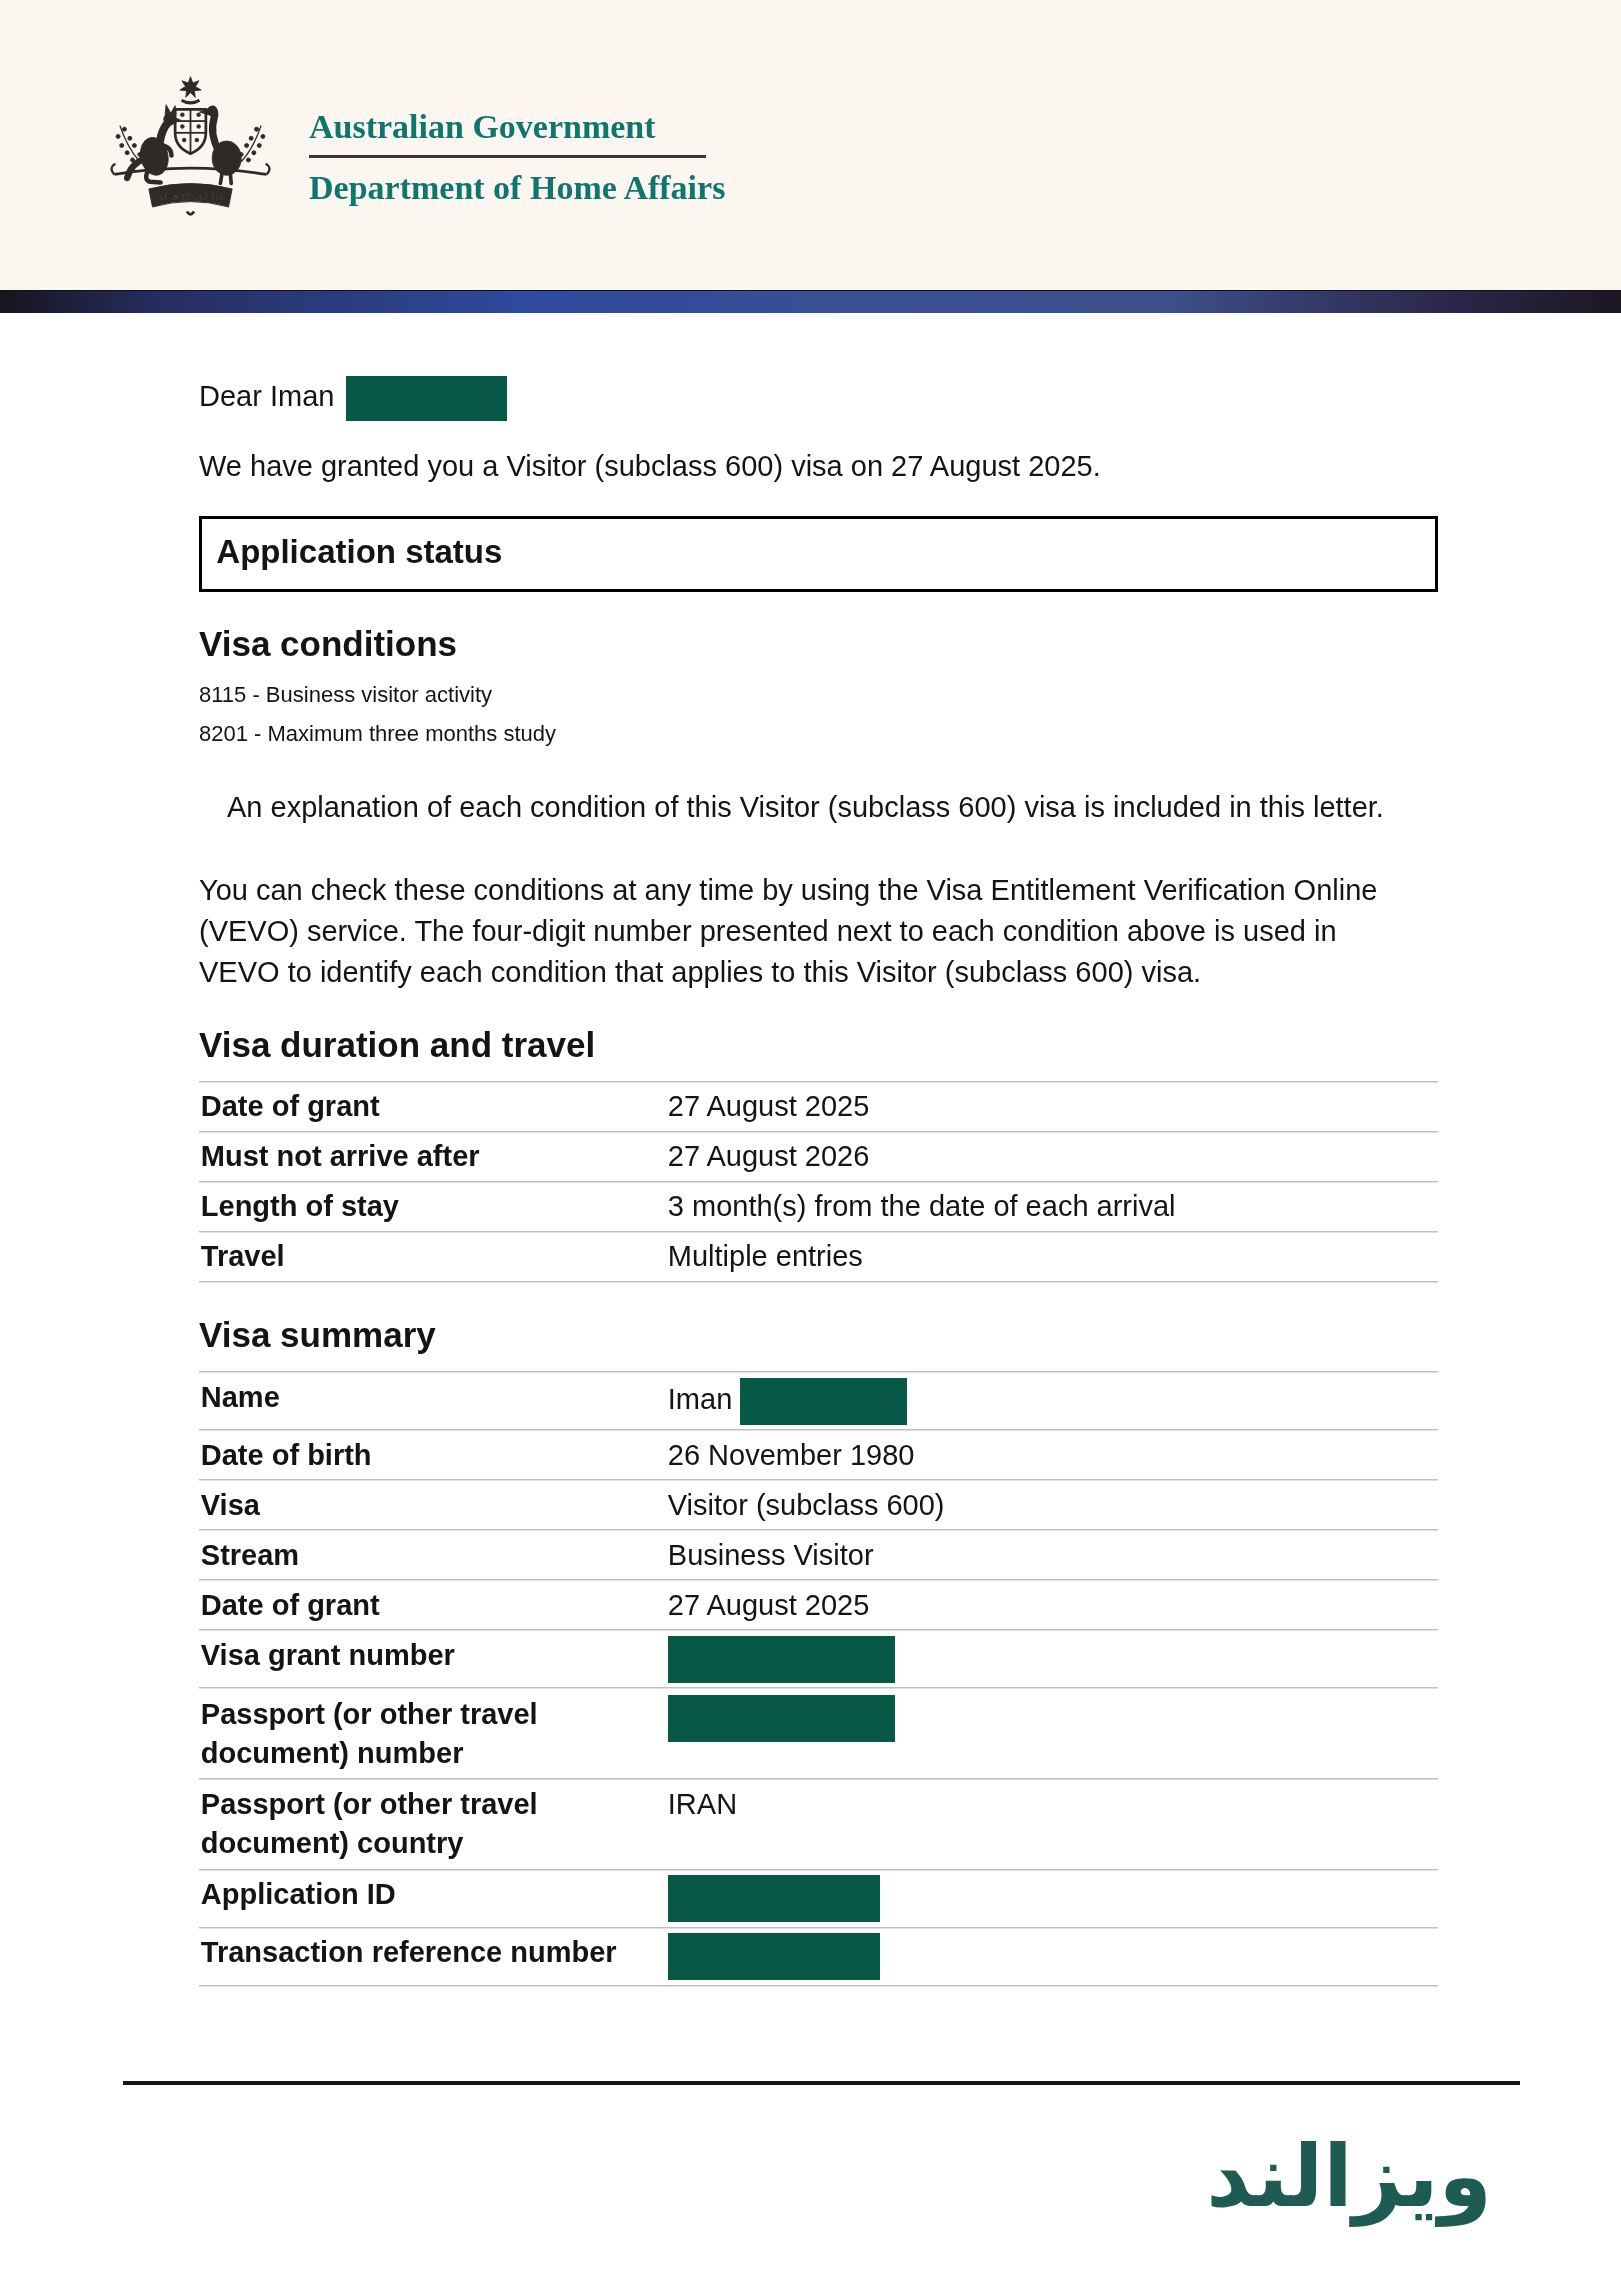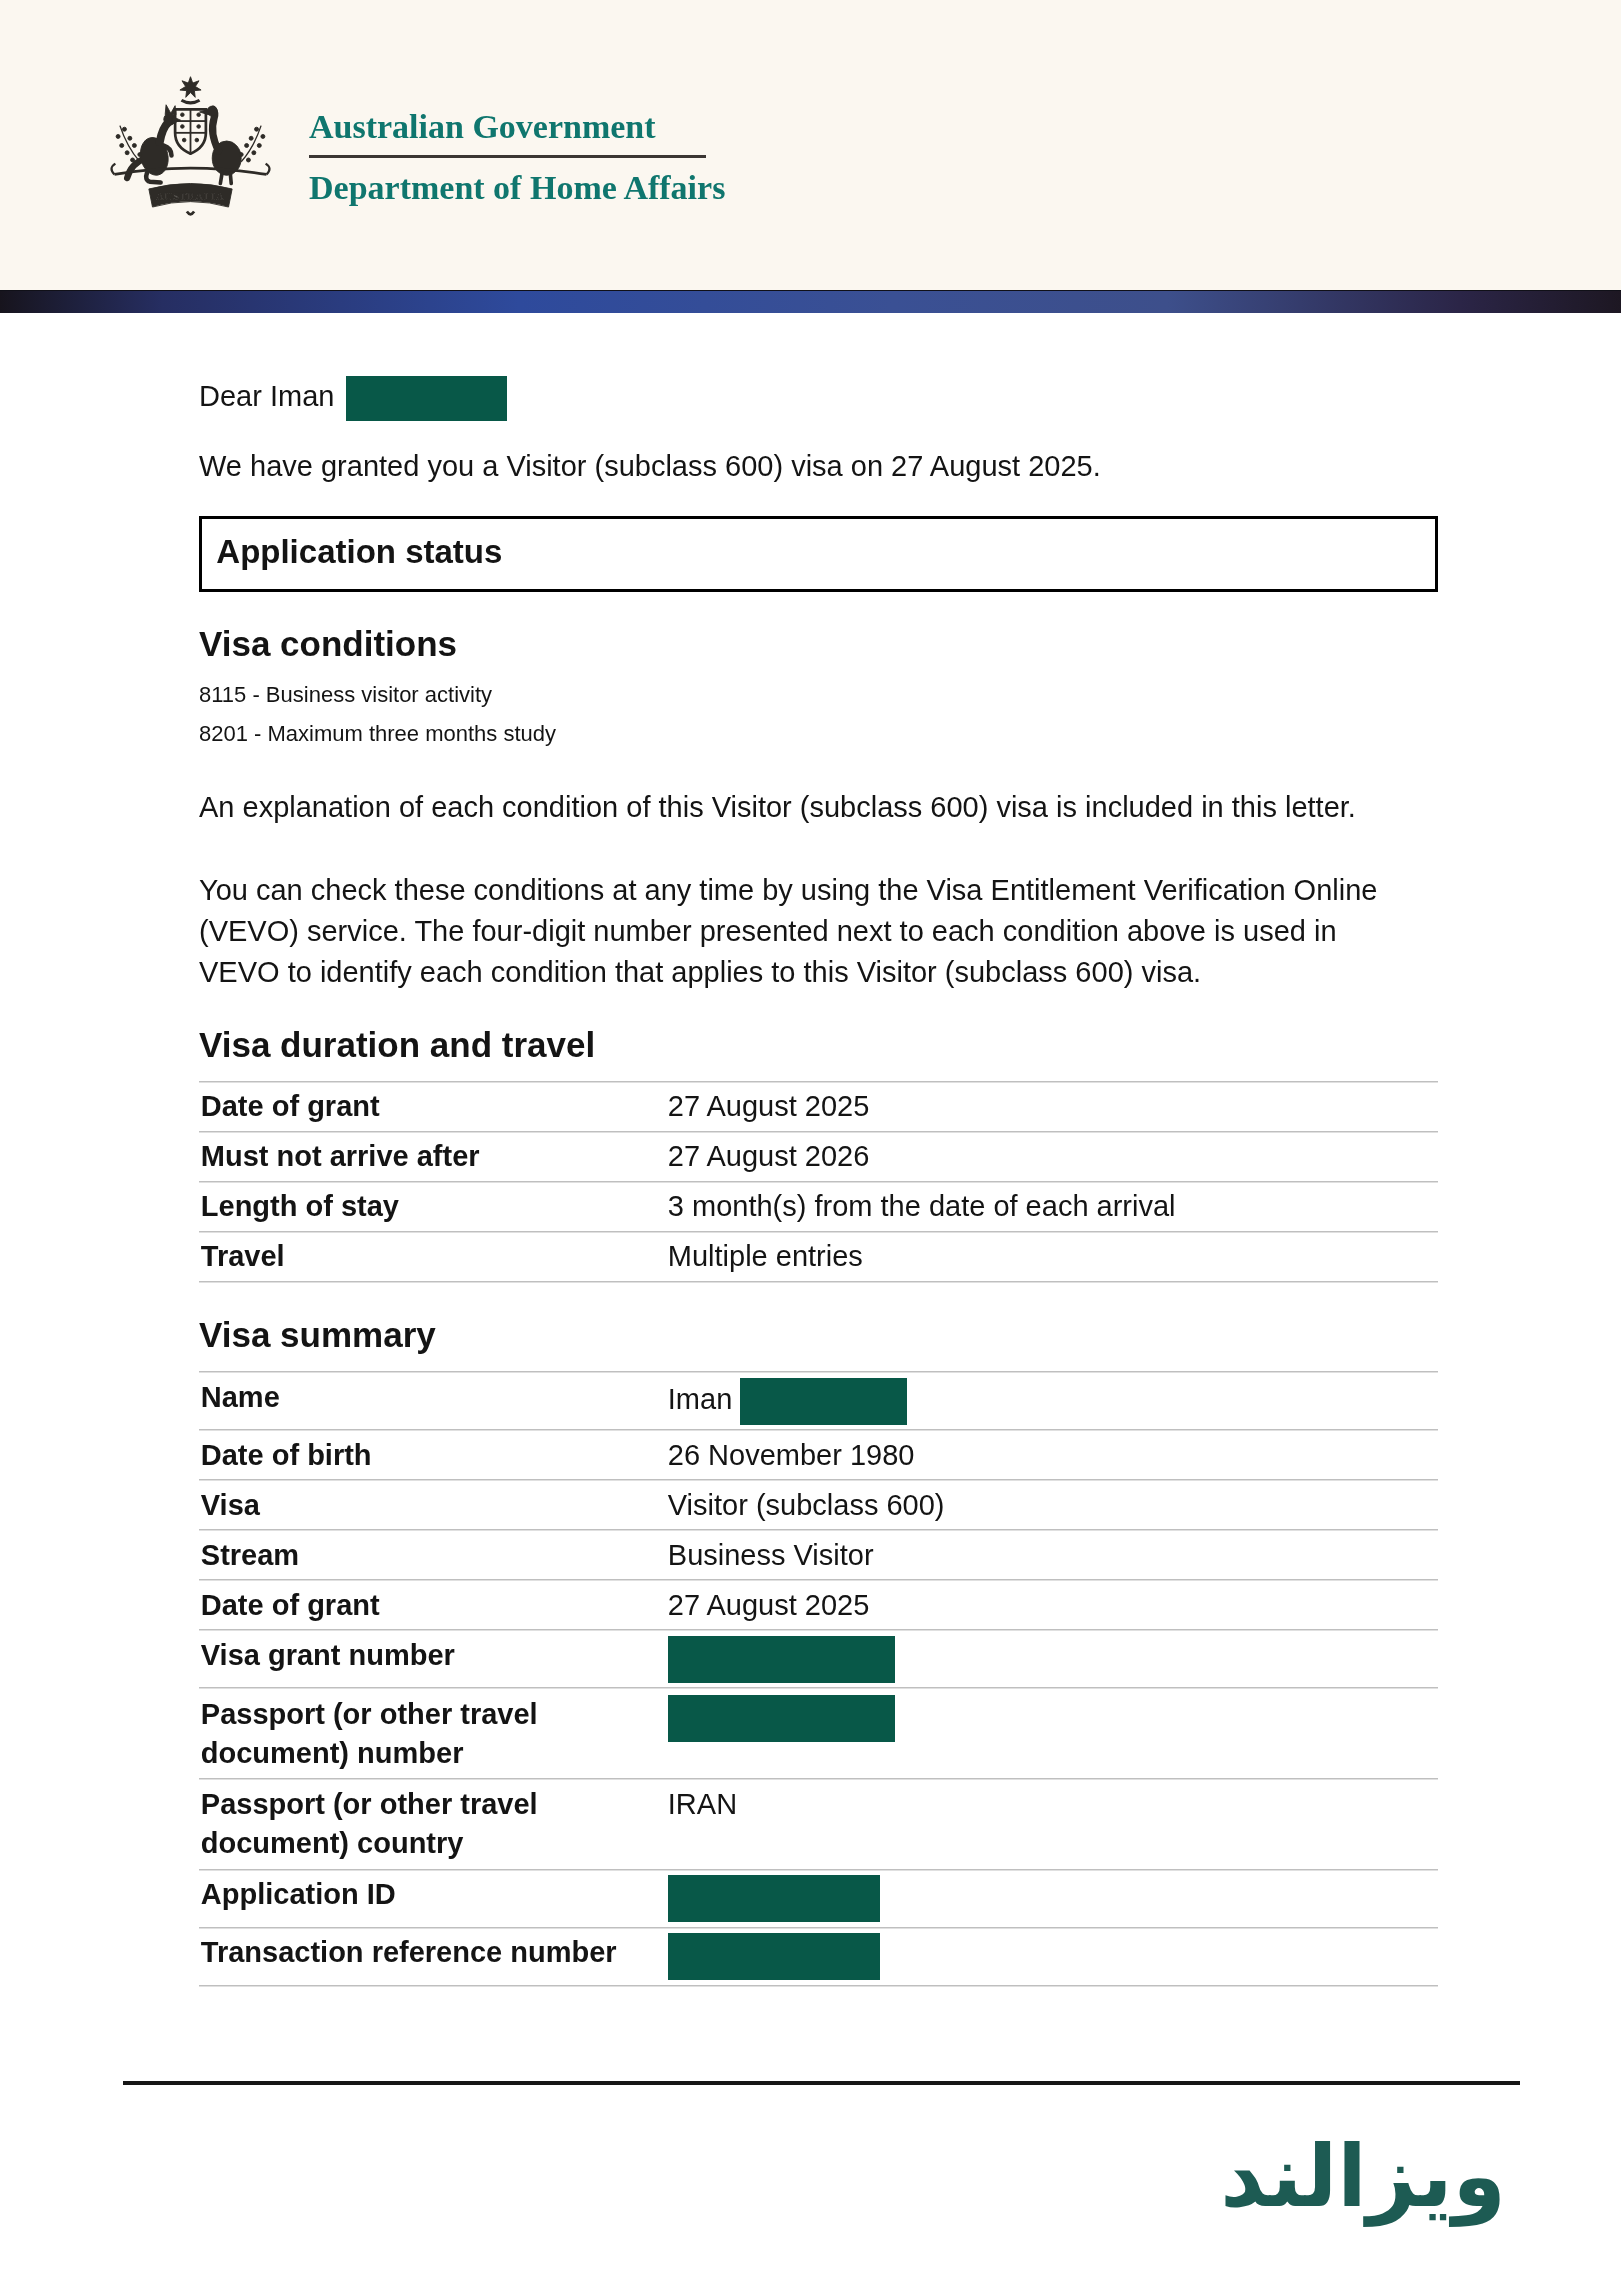--- a/index.html
+++ b/index.html
@@ -29,33 +29,33 @@
   .redact { display:inline-block; background:#085848; vertical-align:middle; }
   .dear .redact { width:161px; height:45px; margin-left:11.6px; }
   .intro { margin-top:25px; }
   .status-box { margin-top:29px; border:3.6px solid #000; padding:10.7px 14.3px 16px 14.3px; }
   .status-title { font-size:33px; font-weight:bold; line-height:43px; }
   .status-row { position:relative; font-size:31px; line-height:43px; margin-top:5.4px; }
   .status-value { position:absolute; left:840px; top:0; font-weight:bold; }
   .section-h { font-size:35px; font-weight:bold; line-height:45px; margin-top:29px; }
   .cond { font-size:22px; line-height:39px; }
   .conds { margin-top:9px; }
-  .expl { margin-top:34px; }
+  .expl { margin-top:34px;margin-left:28px; }
   .vevo { margin-top:42px; line-height:47px; }
   
   .vtable { margin-top:14.3px; }
   .sep { height:0.9px; border-top:1.8px solid #bfbfbf; border-bottom:1.8px solid #e0e0e0; }
   .trow { display:flex; align-items:flex-start; padding:4.5px 0 4.5px 1.8px; }
   .tlabel { flex:0 0 467px; font-weight:bold; font-size:29px; line-height:39px; padding-right:27px; }
   .tvalue { flex:1; font-size:29px; line-height:39px; }
   .tvalue .redact { height:47px; margin-top:0; }
   .trow.tall { padding:5.4px 0 5.4px 1.8px; }
   
   .footer-rule { position:absolute; left:123px; top:2081px; width:1397px; height:3.6px; background:#161616; }
-  .brand-logo { position:absolute; right:116px; top:2123px; direction:rtl;
+  .brand-logo { position:absolute; right:130px; top:2123px; direction:rtl;
     color:#1d5b53; font-family:"DejaVu Sans", sans-serif; font-weight:bold;
     font-size:86px; line-height:107px; }
 </style>
 </head>
 <body>
 
 <div class="page">
 
   <header class="letterhead">
     <svg class="crest" width="181" height="145" viewBox="0 0 200 160" fill="#2e2b27">

